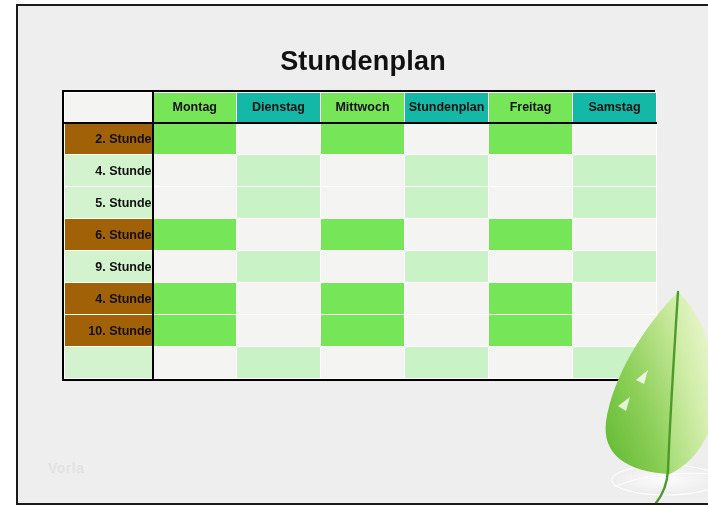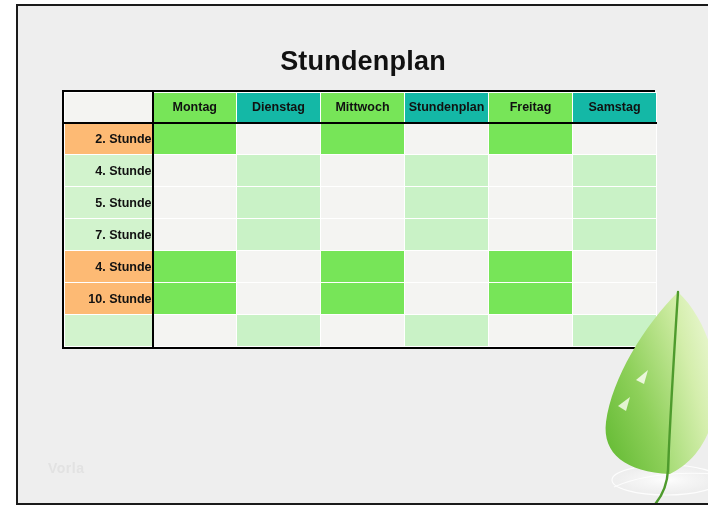--- a/index.html
+++ b/index.html
@@ -85,21 +85,21 @@
   
   td.row-label {
     text-align: right;
     padding-right: 9px;
     vertical-align: middle;
     font-size: 12.5px;
     font-weight: bold;
     color: #111111;
   }
   td.row-label.tint { background: #d2f3cd; }
-  td.row-label.plain { background: #fdba74; }
+  td.row-label.plain { background: #a16207; }
 
   
   td.cell-plain  { background: #f4f4f2; }
   td.cell-tint   { background: #c9f2c6; }
   td.cell-bright { background: #77e558; }
 
   
   #watermark {
     position: absolute;
     left: 30px;
@@ -172,21 +172,30 @@
           <tr>
             <td class="row-label sepright tint">5. Stunde</td>
             <td class="cell-plain"></td>
             <td class="cell-tint"></td>
             <td class="cell-plain"></td>
             <td class="cell-tint"></td>
             <td class="cell-plain"></td>
             <td class="cell-tint"></td>
           </tr>
           <tr>
-            <td class="row-label sepright tint">7. Stunde</td>
+            <td class="row-label sepright plain">6. Stunde</td>
+            <td class="cell-bright"></td>
+            <td class="cell-plain"></td>
+            <td class="cell-bright"></td>
+            <td class="cell-plain"></td>
+            <td class="cell-bright"></td>
+            <td class="cell-plain"></td>
+          </tr>
+          <tr>
+            <td class="row-label sepright tint">9. Stunde</td>
             <td class="cell-plain"></td>
             <td class="cell-tint"></td>
             <td class="cell-plain"></td>
             <td class="cell-tint"></td>
             <td class="cell-plain"></td>
             <td class="cell-tint"></td>
           </tr>
           <tr>
             <td class="row-label sepright plain">4. Stunde</td>
             <td class="cell-bright"></td>

